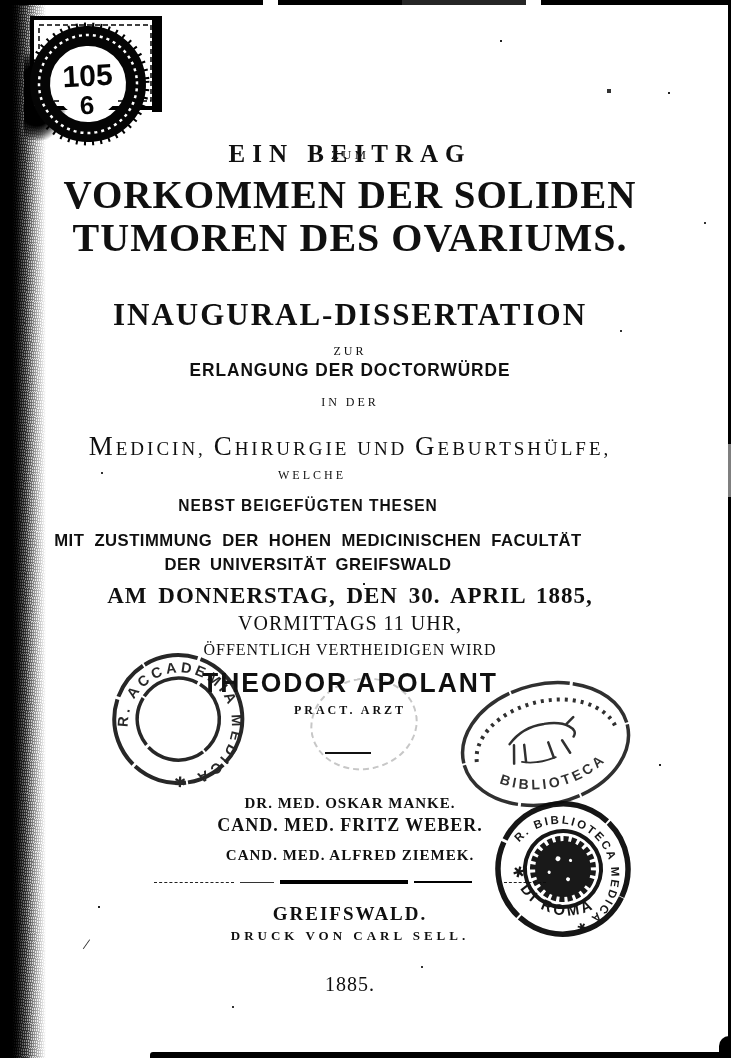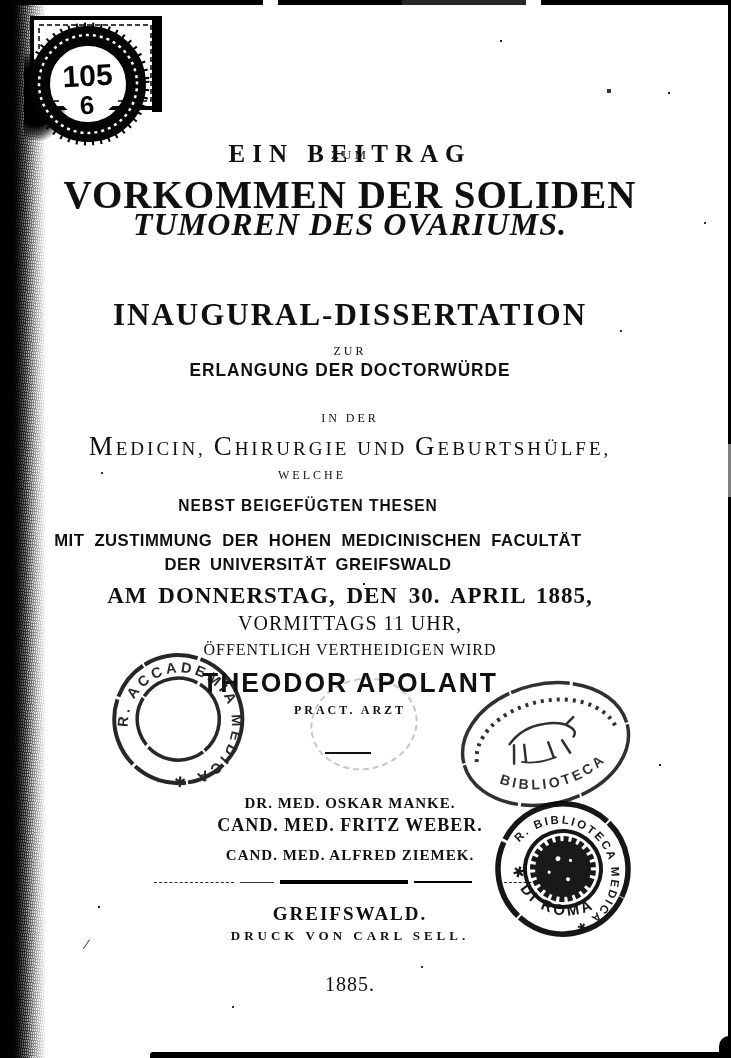--- a/index.html
+++ b/index.html
@@ -32,25 +32,25 @@
   .stray-mark{position:absolute;left:84px;top:936px;font-size:15px;font-style:italic;color:#222;transform:rotate(8deg);}
 
   
   .line{position:absolute;left:25px;width:650px;text-align:center;white-space:nowrap;}
   .grot{font-family:"Liberation Sans","DejaVu Sans",sans-serif;font-weight:700;}
 
   .pretitle{top:104px;font-size:25px;font-weight:700;letter-spacing:7px;margin-top:36px;}
   .conn{font-size:13px;letter-spacing:3px;}
   .conn-zum{top:147px;}
   .main-title1{top:172px;font-size:39px;font-weight:700;letter-spacing:1px;transform:scaleX(1.0);}
-  .main-title2{top:206px;font-size:32px;font-weight:700;letter-spacing:1px;font-style:italic;}
+  .main-title2{top:214px;font-size:40px;font-weight:700;letter-spacing:1px;}
   .inaugural{top:297px;font-size:31px;letter-spacing:2px;font-weight:600;}
   .conn-zur{top:344px;font-size:12px;}
   .erlangung{top:360px;font-size:18px;letter-spacing:1px;transform:scaleX(.96);}
-  .conn-inder{top:411px;font-size:12px;}
+  .conn-inder{top:395px;font-size:12px;}
   .faculty{top:437px;font-size:19px;letter-spacing:3px;}
   .faculty .cap{font-size:27px;line-height:19px;}
   .conn-welche{top:468px;transform:translateX(-38px);font-size:12px;}
   .nebst{top:497px;font-size:16px;letter-spacing:1px;transform:translateX(-42px) scaleX(.97);}
   .approval1{top:531px;font-size:17px;letter-spacing:.5px;word-spacing:5px;transform:translateX(-32px) scaleX(.98);}
   .approval2{top:555px;font-size:17px;letter-spacing:.5px;word-spacing:4px;transform:translateX(-42px) scaleX(.98);}
   .dateline{top:583px;font-size:23px;font-weight:700;letter-spacing:1px;word-spacing:4px;}
   .timeline{top:612px;font-size:20px;font-weight:400;letter-spacing:1px;}
   .defense{top:641px;font-size:16px;letter-spacing:1px;}
   .author-name{top:668px;font-size:27px;letter-spacing:2px;transform:scaleX(.98);}

